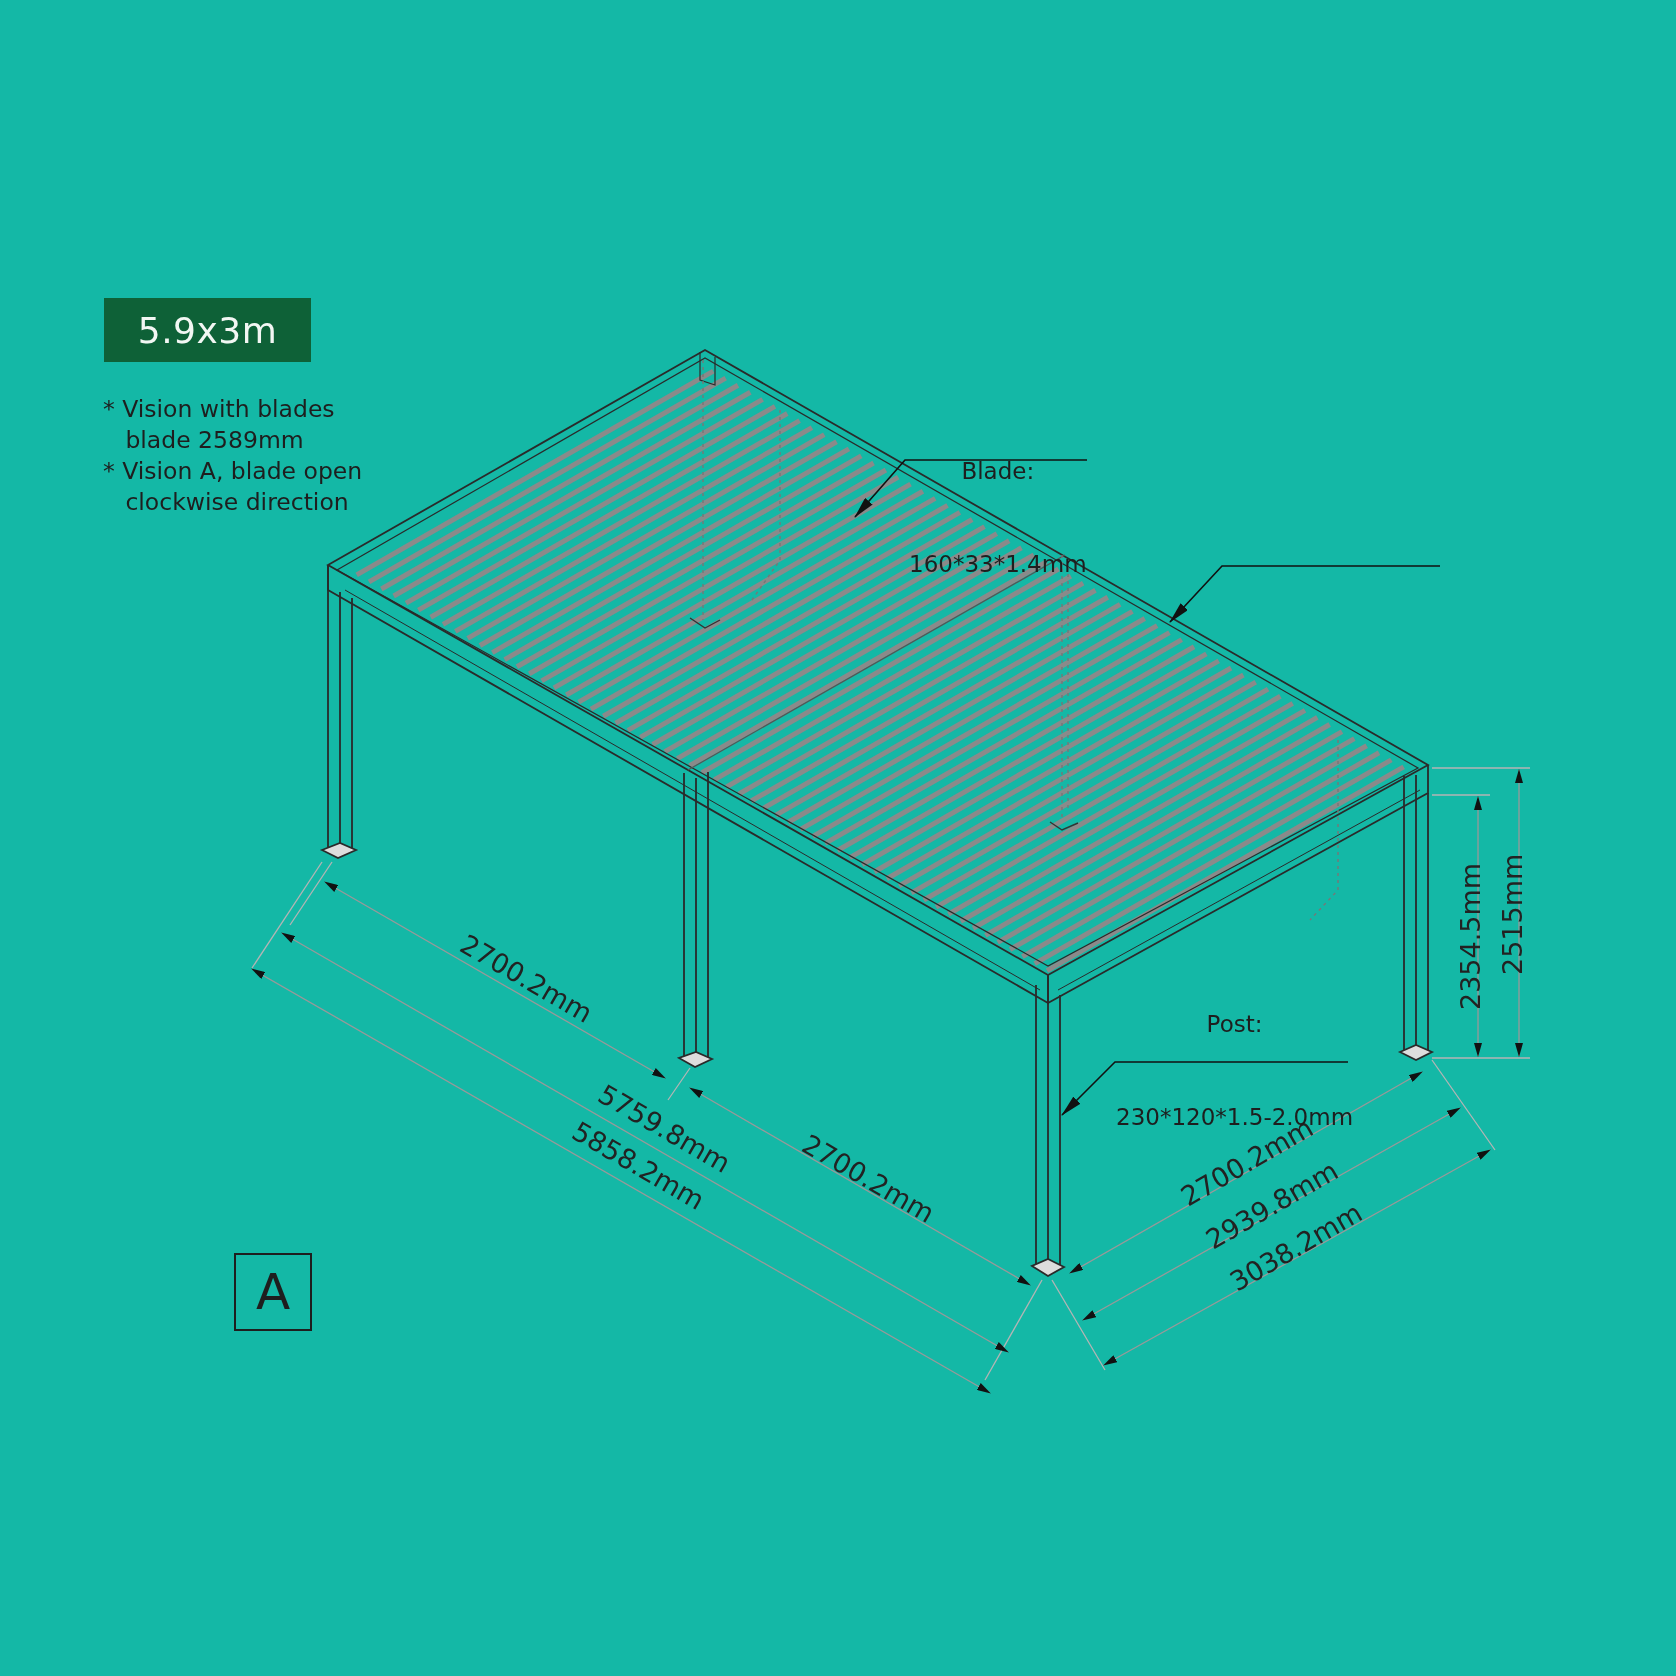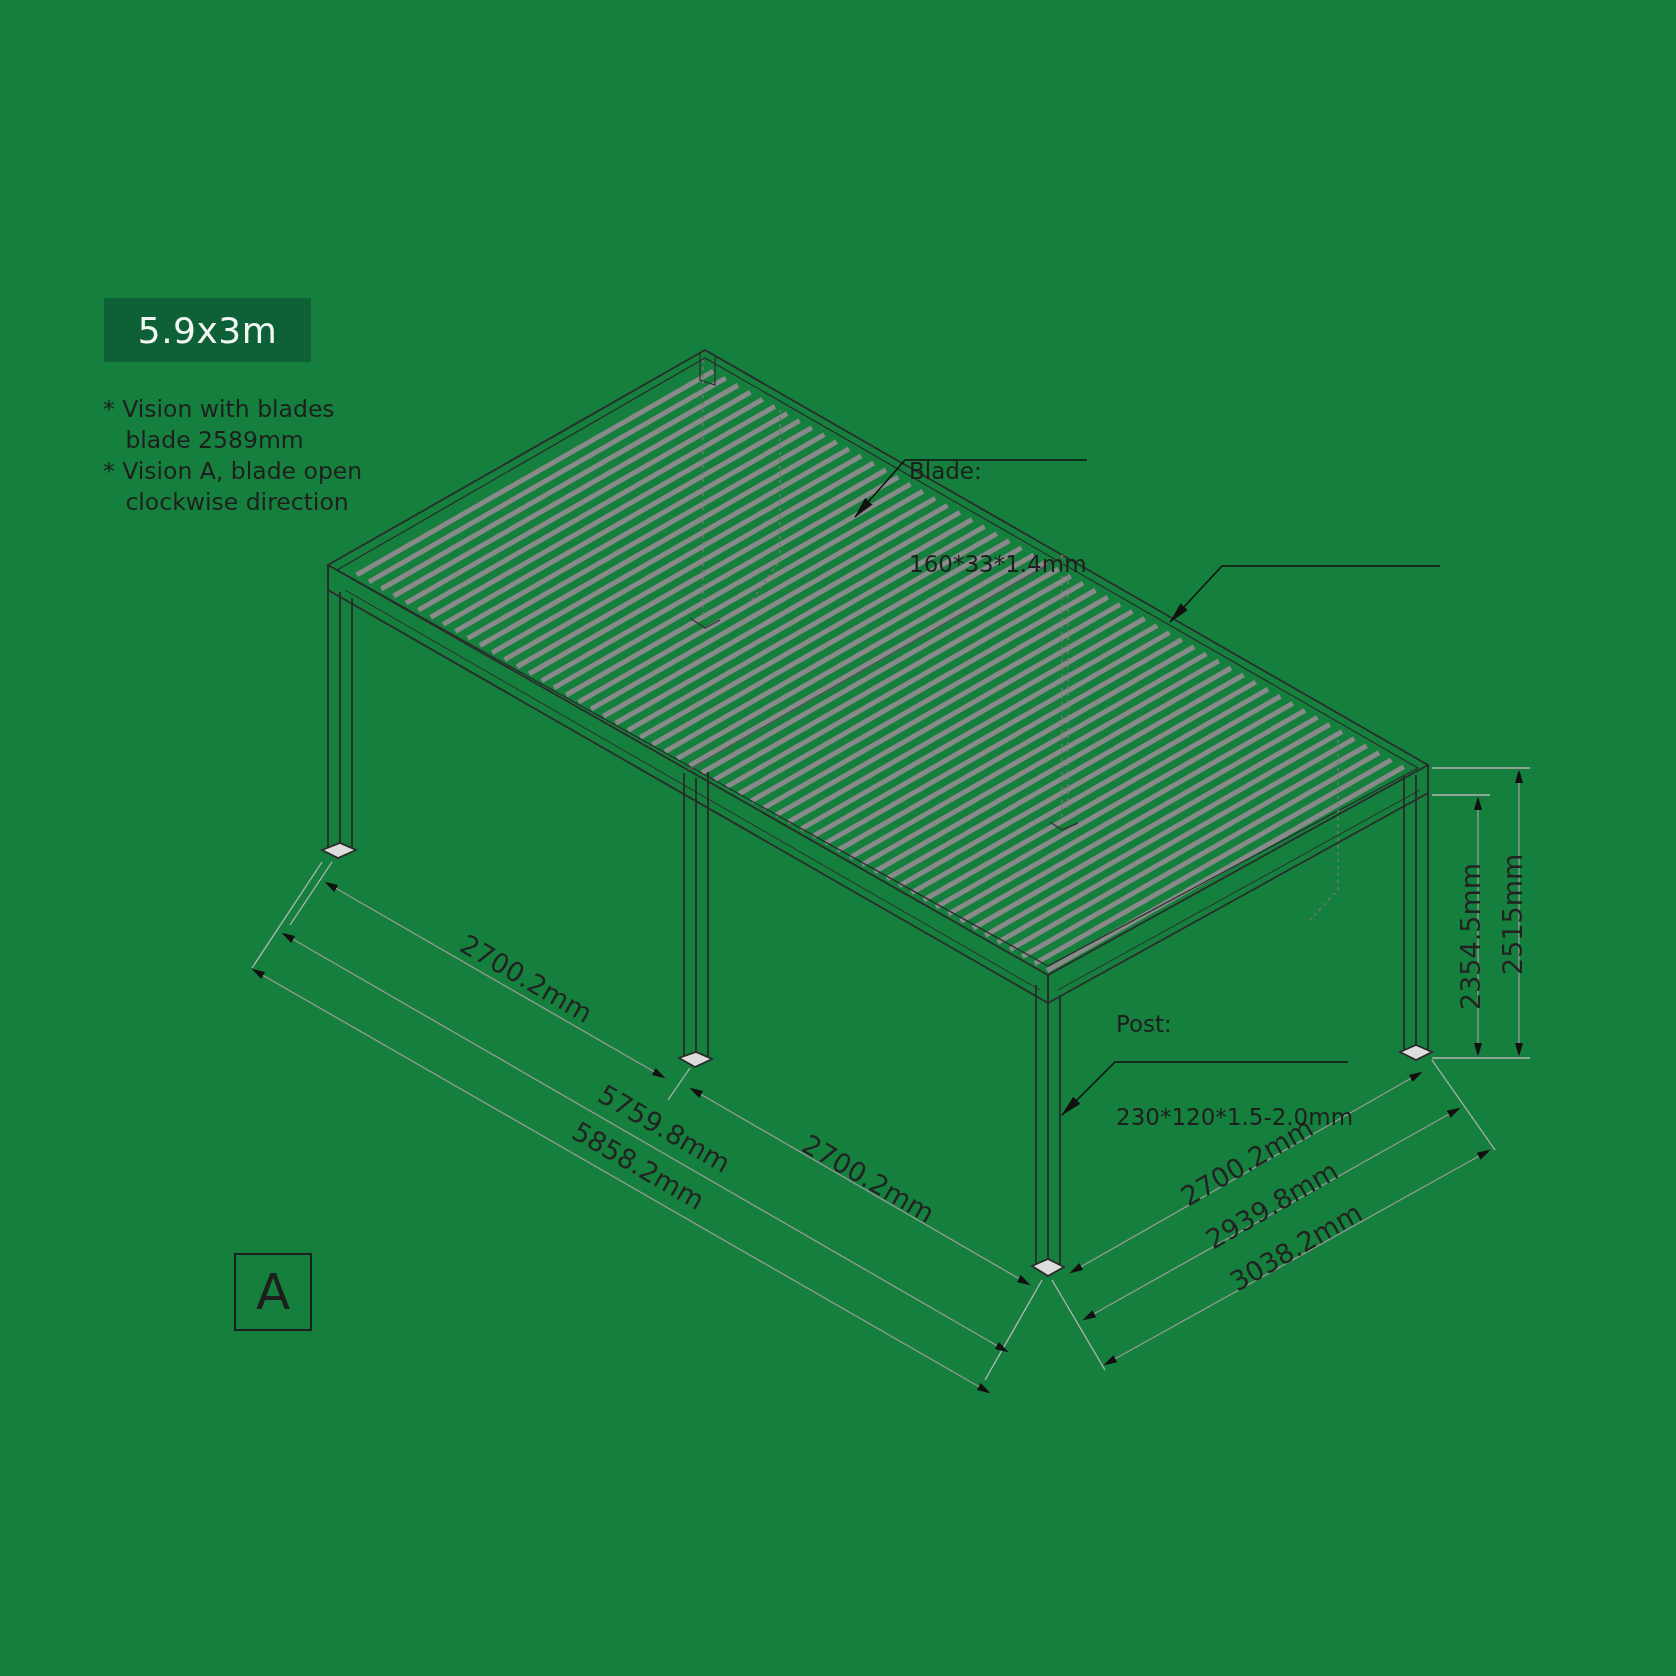--- a/index.html
+++ b/index.html
@@ -1,21 +1,21 @@
 <!DOCTYPE html>
 <html><head>
 <meta charset="utf-8">
 <style>
   html, body { margin: 0; padding: 0; background: #ffffff; }
-  #canvas { position: relative; width: 1676px; height: 1676px; background: #15803d; overflow: hidden; font-family: "DejaVu Sans", sans-serif; color: #1e1e1e; }
+  #canvas { position: relative; width: 1676px; height: 1676px; background: #14b8a6; overflow: hidden; font-family: "DejaVu Sans", sans-serif; color: #1e1e1e; }
   #badge { position: absolute; left: 104px; top: 298px; width: 207px; height: 64px; background: #0e6137; color: #f2f7f3; font-size: 36px; display: flex; align-items: center; justify-content: center; letter-spacing: 0.5px; }
   #notes { position: absolute; left: 103px; top: 394px; }
   .note-line { font-size: 23.5px; line-height: 31px; white-space: pre; }
   #vision-box { position: absolute; left: 234px; top: 1253px; width: 74px; height: 74px; border: 2.5px solid #1e1e1e; display: flex; align-items: center; justify-content: center; font-size: 50px; }
-  .callout { position: absolute; font-size: 23px; line-height: 31px; color: #1e1e1e; white-space: pre; }
+  .callout { position: absolute; font-size: 23px; line-height: 31px; color: #1e1e1e; white-space: pre; text-align: center; }
   svg { position: absolute; left: 0; top: 0; }
   .dimtxt { font-family: "DejaVu Sans", sans-serif; font-size: 27px; fill: #222; }
 </style>
 </head>
 <body>
 
 <div id="canvas">
 
   <div id="badge">5.9x3m</div>
 

